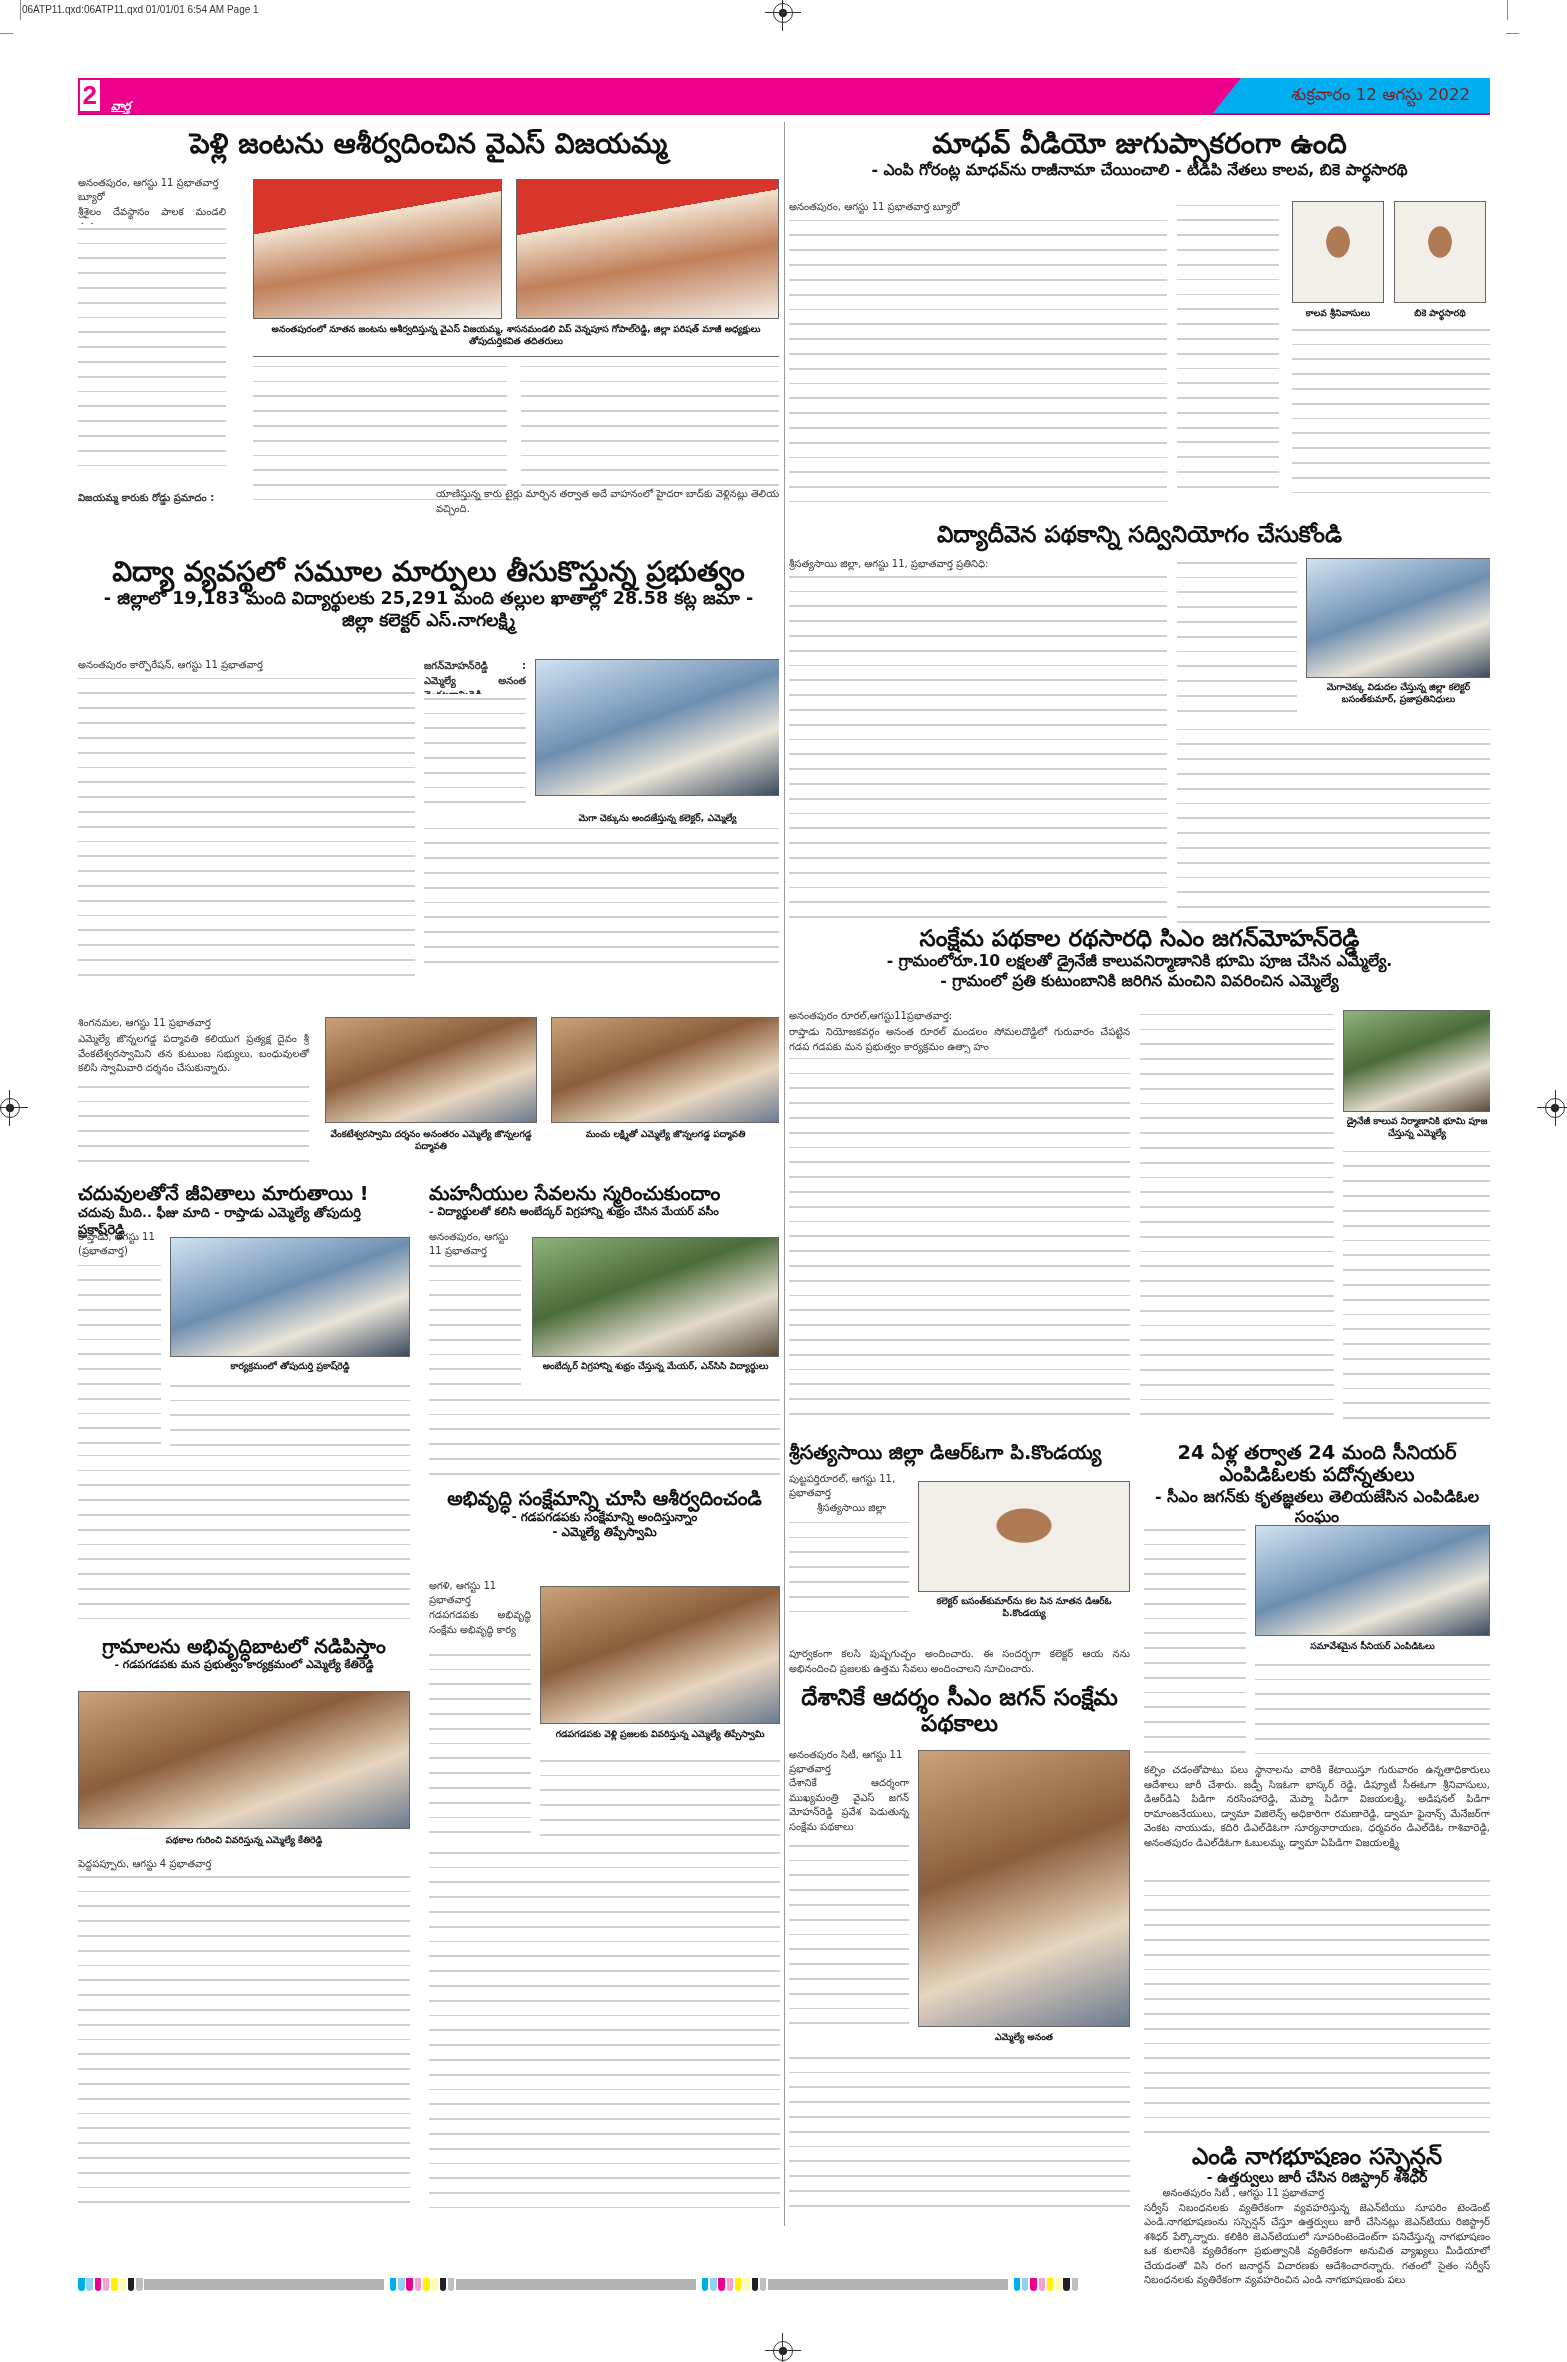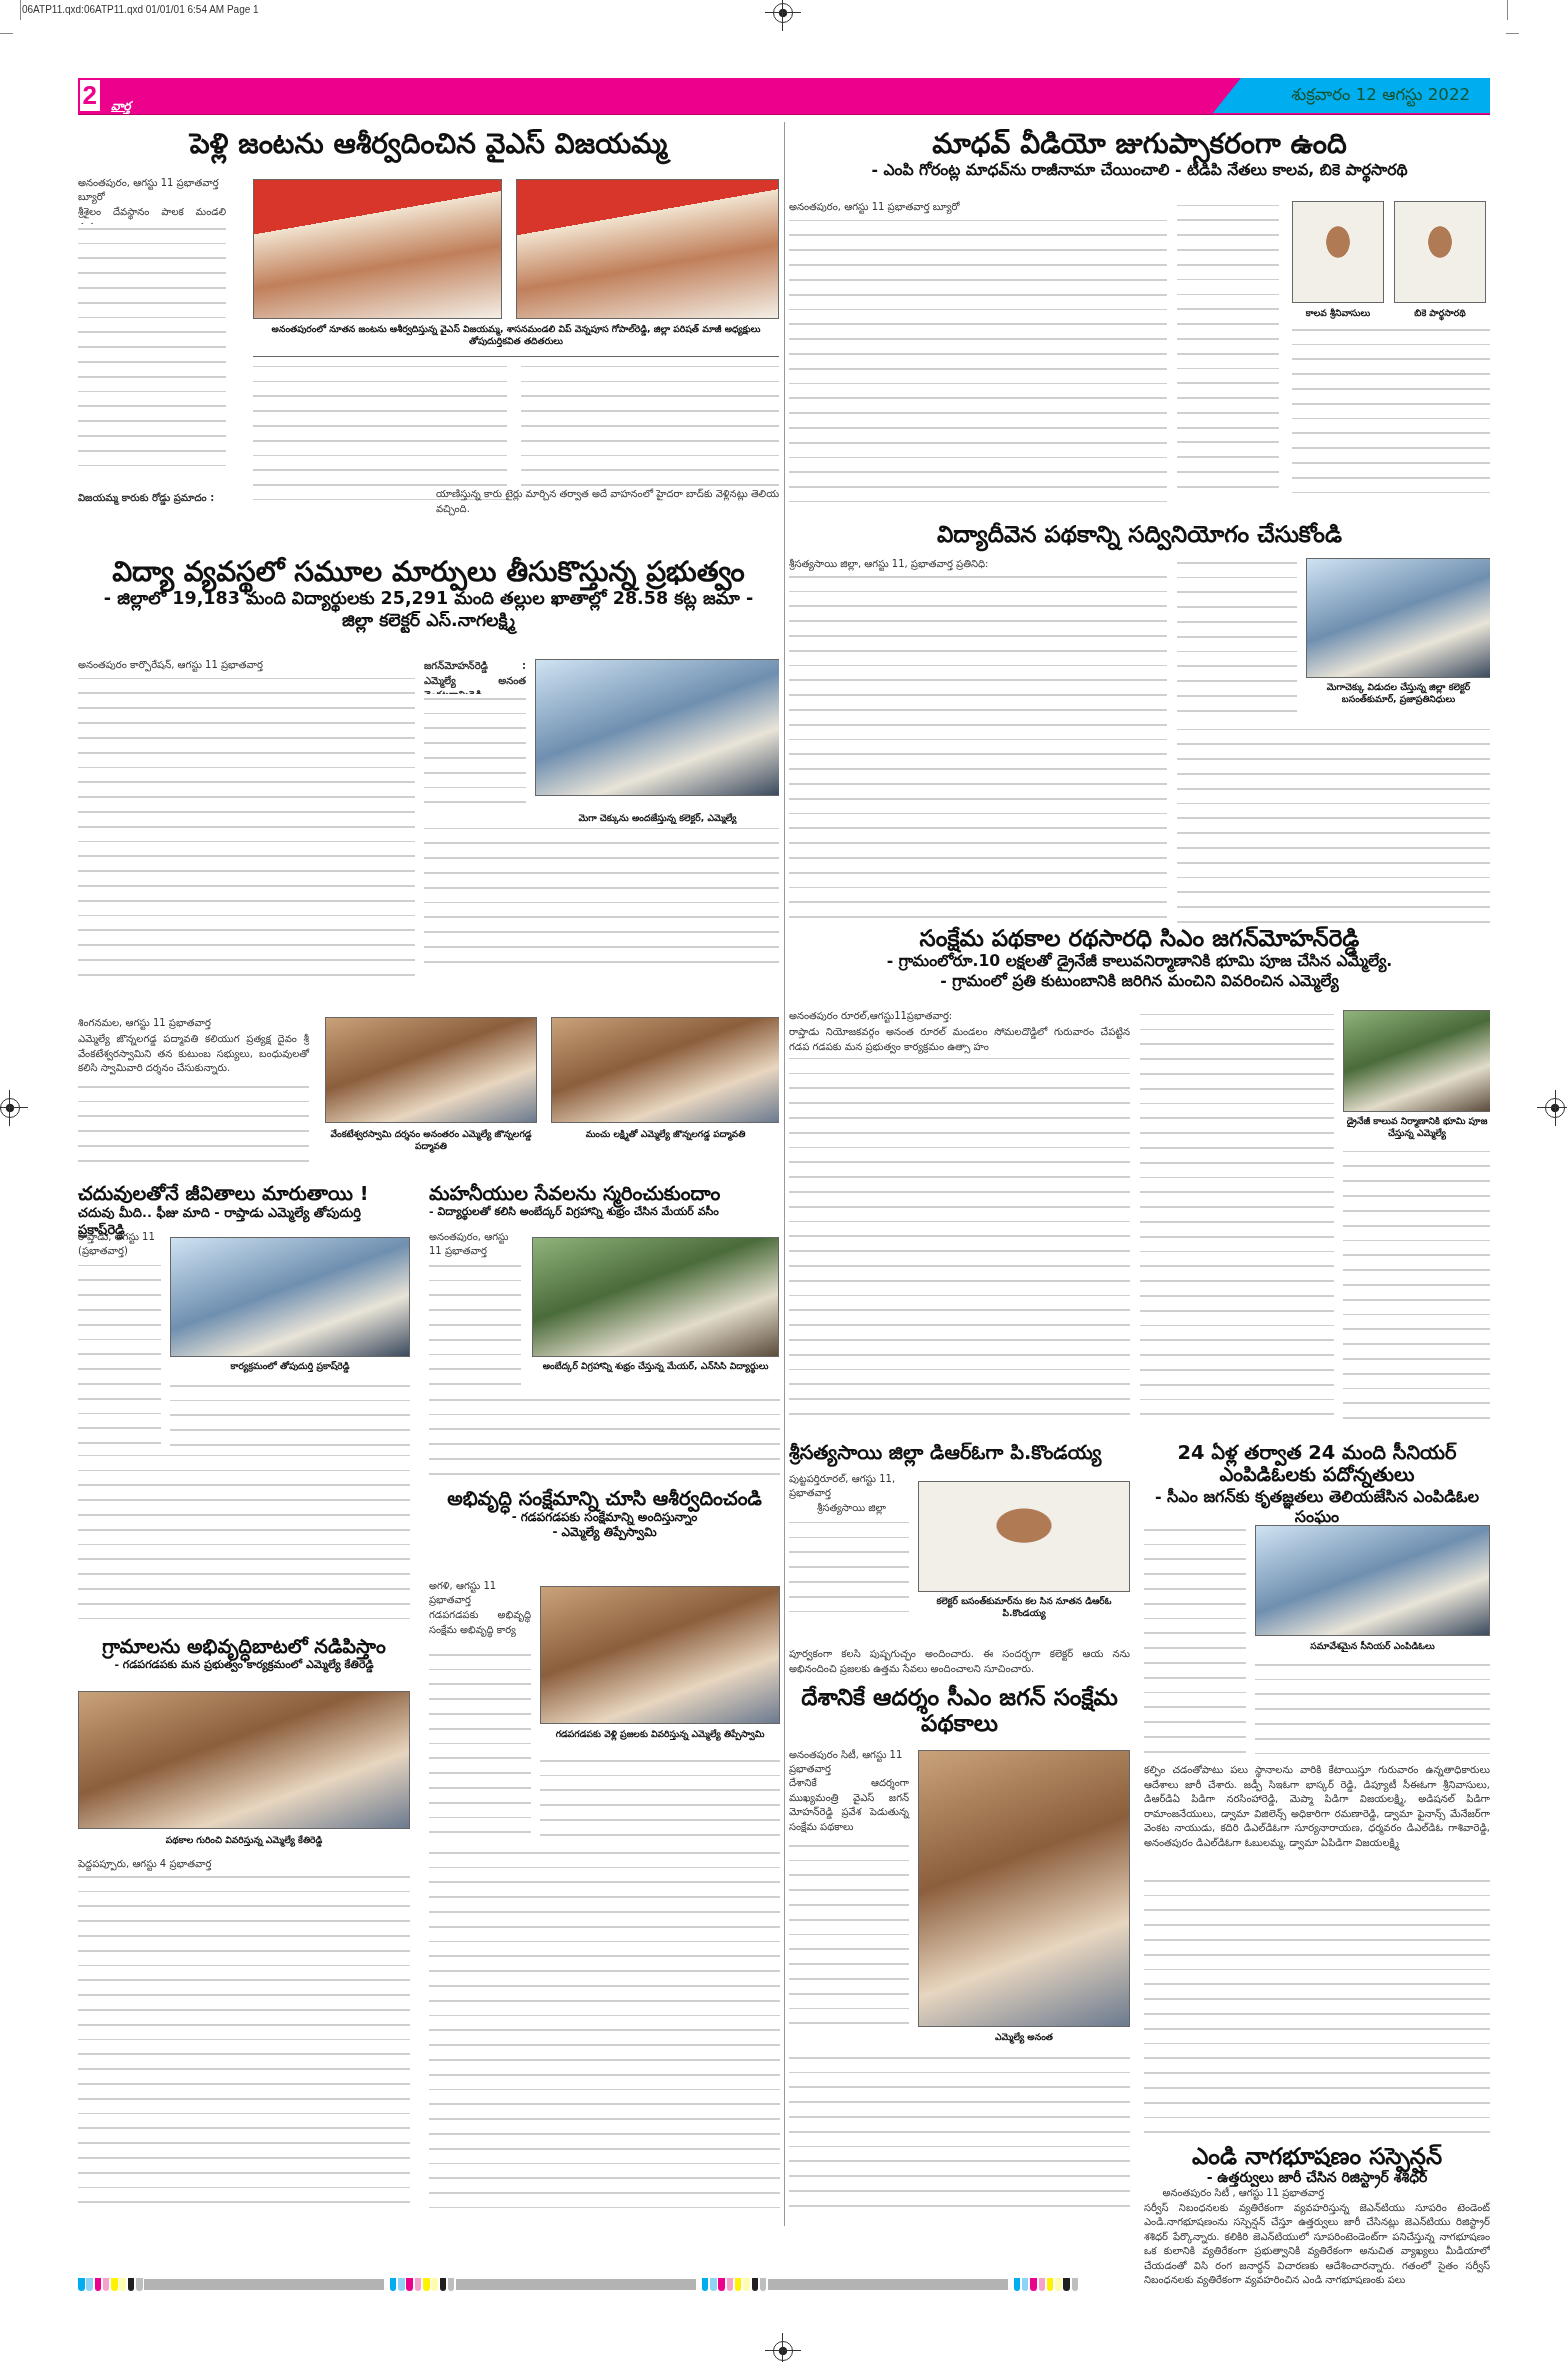--- a/index.html
+++ b/index.html
@@ -9,21 +9,21 @@
   .slug { position: absolute; left: 22px; top: 3.7px; font-family: "Liberation Sans", sans-serif; font-size: 10px; color: #333; }
   .crop-line { position: absolute; background: #888; }
   .reg-mark { position: absolute; width: 20px; height: 20px; border: 1.4px solid #333; border-radius: 50%; background: radial-gradient(circle, #222 0 3.7px, #fff 4.6px 100%); }
   .reg-mark::before { content: ""; position: absolute; left: -9.2px; right: -9.2px; top: 8.3px; height: 0.9px; background: #333; }
   .reg-mark::after { content: ""; position: absolute; top: -9.2px; bottom: -9.2px; left: 8.3px; width: 0.9px; background: #333; }
 
   .masthead { position: absolute; left: 78px; top: 78px; width: 1412px; height: 37px; background: #ec008c; border-bottom: 1.8px solid #b5006b; }
   .page-no { position: absolute; left: 1.8px; top: 1.8px; width: 20px; height: 31px; background: #fff; color: #ec008c; font-weight: bold; font-size: 26px; line-height: 31px; text-align: center; font-family: "Liberation Sans", sans-serif; }
   .section-name { position: absolute; left: 33px; top: 21px; color: #fff; font-size: 12px; font-weight: bold; text-decoration: underline; font-style: italic; }
   .date-band { position: absolute; right: 0; top: 0; width: 277px; height: 35px; background: #00aeef; clip-path: polygon(28px 0, 100% 0, 100% 100%, 0 100%); }
-  .date-text { position: absolute; right: 20px; top: 7.4px; color: #14532d; font-size: 16.6px; }
+  .date-text { position: absolute; right: 20px; top: 7.4px; color: #7f1d1d; font-size: 16.6px; }
 
   .page { position: absolute; left: 78px; top: 122px; width: 1412px; height: 2150px; }
   .article { position: absolute; overflow: hidden; }
   .headline { font-weight: bold; text-align: center; color: #111; line-height: 1.15; }
   .h-xl { font-size: 28px; }
   .h-lg { font-size: 23px; }
   .h-md { font-size: 19.4px; }
   .deck { text-align: center; font-weight: bold; color: #111; font-size: 15.7px; line-height: 1.25; }
   .deck-sm { text-align: center; font-weight: bold; color: #111; font-size: 13px; line-height: 1.25; }
   .body-text { font-size: 10px; line-height: 1.45; color: #333; text-align: justify; }

